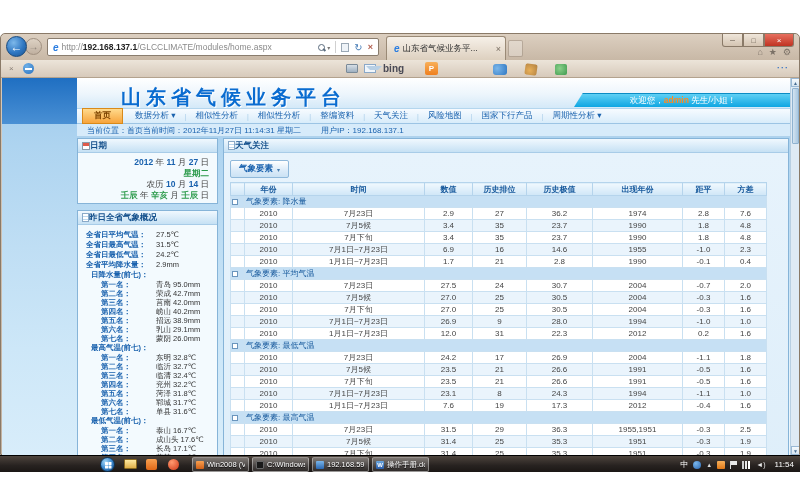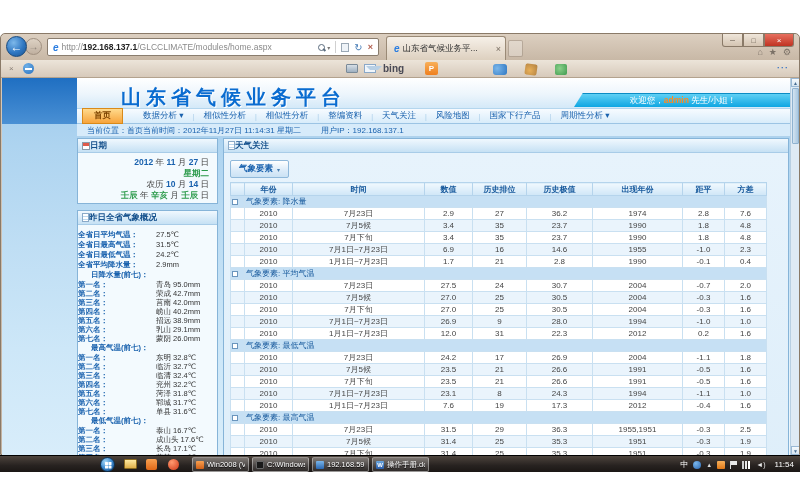--- a/index.html
+++ b/index.html
@@ -91,21 +91,21 @@
              color:#fff; text-align:center; line-height:14px; }
   .welcome::before { content:""; position:absolute; inset:0; background:linear-gradient(180deg,#5fd0f4,#0fa6e2);
                      transform:skewX(-32deg); transform-origin:bottom; border-top:1px solid #0b8cc4; }
   .welcome span { position:relative; }
   .welcome .wuser { color:#ff8a1e; font-weight:bold; }
   .navbar { position:absolute; left:75px; top:31px; width:715px; height:15px;
             background:linear-gradient(180deg,#f7fbff,#d8ecfa); border-bottom:1px solid #9cc4e4;
             display:flex; align-items:center; padding-left:5px; font-size:8.5px; }
   .nav-item { color:#1a62ae; padding:0 9px; white-space:nowrap; cursor:default; }
   .nav-item.active { background:linear-gradient(180deg,#ffda8c,#f7a43c); border:1px solid #d98a1a;
-                     border-radius:0; color:#7d4400; font-weight:bold; padding:1px 11px; margin-right:11px; }
+                     border-radius:0; color:#7d4400; font-weight:bold; padding:1px 11px; margin-right:3px; }
   .nav-sep { color:#a8cce8; font-size:7px; }
   .infobar { position:absolute; left:75px; top:46px; width:715px; height:13px; background:#d7ebfa;
              border-bottom:1px solid #b0d2ec; font-size:8px; color:#1a62ae;
              display:flex; align-items:center; justify-content:flex-start; padding:0 45px 0 10px; }
   .info-right { display:flex; gap:20px; }
 
   
   .panel { position:absolute; background:#f3fafe; border:1px solid #86b4d8; }
   .panel-h { height:14px; background:linear-gradient(180deg,#f0f8fe,#c6e1f4); border-bottom:1px solid #a8cce8;
              display:flex; align-items:center; padding-left:4px; gap:0;
@@ -115,21 +115,21 @@
   .panel-cal { left:75px; top:60px; width:141px; height:66px; }
   .cal-body { padding:4px 8px 0 0; text-align:right; font-size:8.5px; font-weight:bold; }
   .cal-line { line-height:11px; }
   .seg-num { color:#1a62ae; }
   .seg-p { color:#444; font-weight:normal; }
   .seg-g { color:#2a9a4a; }
   .panel-stats { left:75px; top:132px; width:141px; height:330px; }
   .stats-body { padding:5px 2px 0 0; font-size:7.5px; }
   .stat-line { display:flex; line-height:10px; }
   .rank-line { display:flex; line-height:9px; }
-  .stat-label { width:76px; text-align:left; color:#1a62ae; font-weight:bold; flex:none; }
+  .stat-label { width:76px; text-align:center; color:#1a62ae; font-weight:bold; flex:none; }
   .stat-value { padding-left:2px; color:#333; white-space:nowrap; }
   .stat-gt { padding-left:13px; color:#1a62ae; font-weight:bold; line-height:10px; }
 
   .panel-main { left:221px; top:60px; width:566px; height:400px; }
   .main-body { padding:4px 6px; background:linear-gradient(180deg,#e7f3fc,#dcedf9); height:100%; }
   .elem-btn { display:inline-flex; align-items:center; gap:4px; padding:2px 8px;
               background:linear-gradient(180deg,#ffffff,#ddecf9 55%,#cbe2f4); border:1px solid #8fb8da;
               border-radius:2px; font-size:8.5px; color:#1a62ae; font-weight:bold; cursor:default; }
   .elem-btn .arr { font-size:6px; color:#4a7fb0; }
   table.watch { margin-top:4px; border-collapse:collapse; table-layout:fixed; width:536px; background:#fff; }

